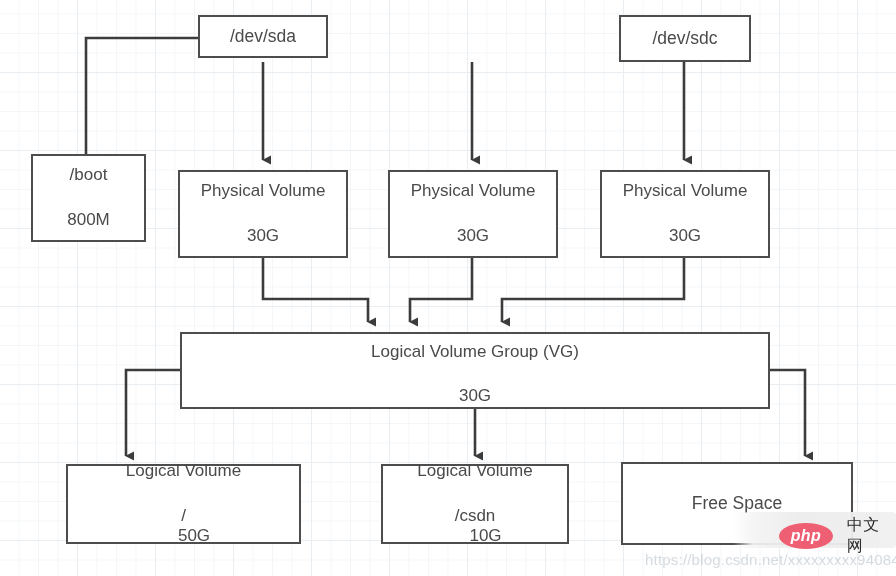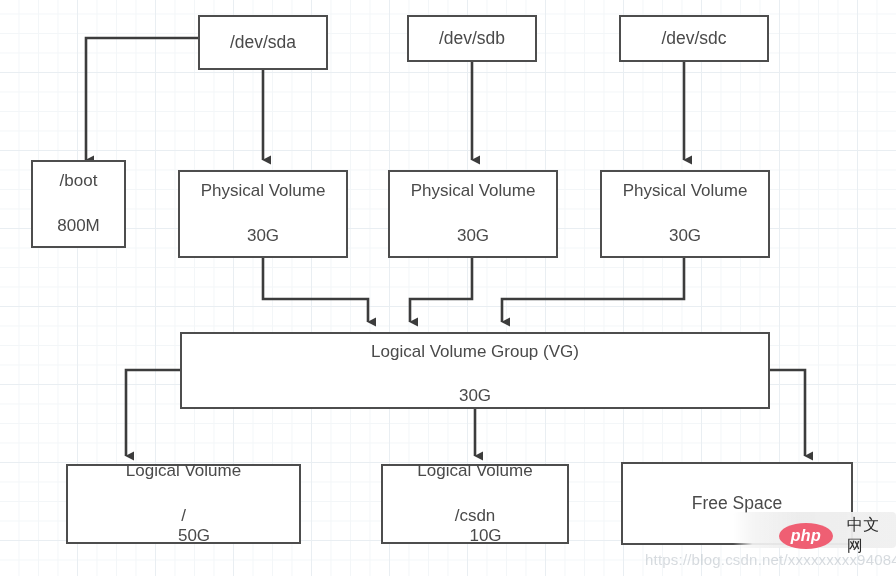--- a/index.html
+++ b/index.html
@@ -128,33 +128,30 @@
       <path d="M684,258 L684,299 L502,299 L502,322" marker-end="url(#arrow)"></path>
 
       <path d="M180,370 L126,370 L126,456" marker-end="url(#arrow)"></path>
 
       <path d="M475,409 L475,456" marker-end="url(#arrow)"></path>
 
       <path d="M770,370 L805,370 L805,456" marker-end="url(#arrow)"></path>
     </g>
   </svg>
 
-  <div class="node single" style="left:198px; top:15px; width:130px; height:55px;">
+  <div class="node single" style="left:198px; top:15px; width:130px; height:43px;">
     <div class="l1">/dev/sda</div>
   </div>
 
-  <div class="node single" style="left:407px; top:15px; width:130px; height:47px;">
-    <div class="l1">/dev/sdb</div>
-  </div>
 
-  <div class="node single" style="left:619px; top:15px; width:150px; height:47px;">
+  <div class="node single" style="left:619px; top:15px; width:132px; height:47px;">
     <div class="l1">/dev/sdc</div>
   </div>
 
-  <div class="node" style="left:31px; top:160px; width:95px; height:88px;">
+  <div class="node" style="left:31px; top:154px; width:115px; height:88px;">
     <div class="l1">/boot</div>
     <div class="l2">800M</div>
   </div>
 
   <div class="node" style="left:178px; top:170px; width:170px; height:88px;">
     <div class="l1">Physical Volume</div>
     <div class="l2">30G</div>
   </div>
 
   <div class="node" style="left:388px; top:170px; width:170px; height:88px;">

